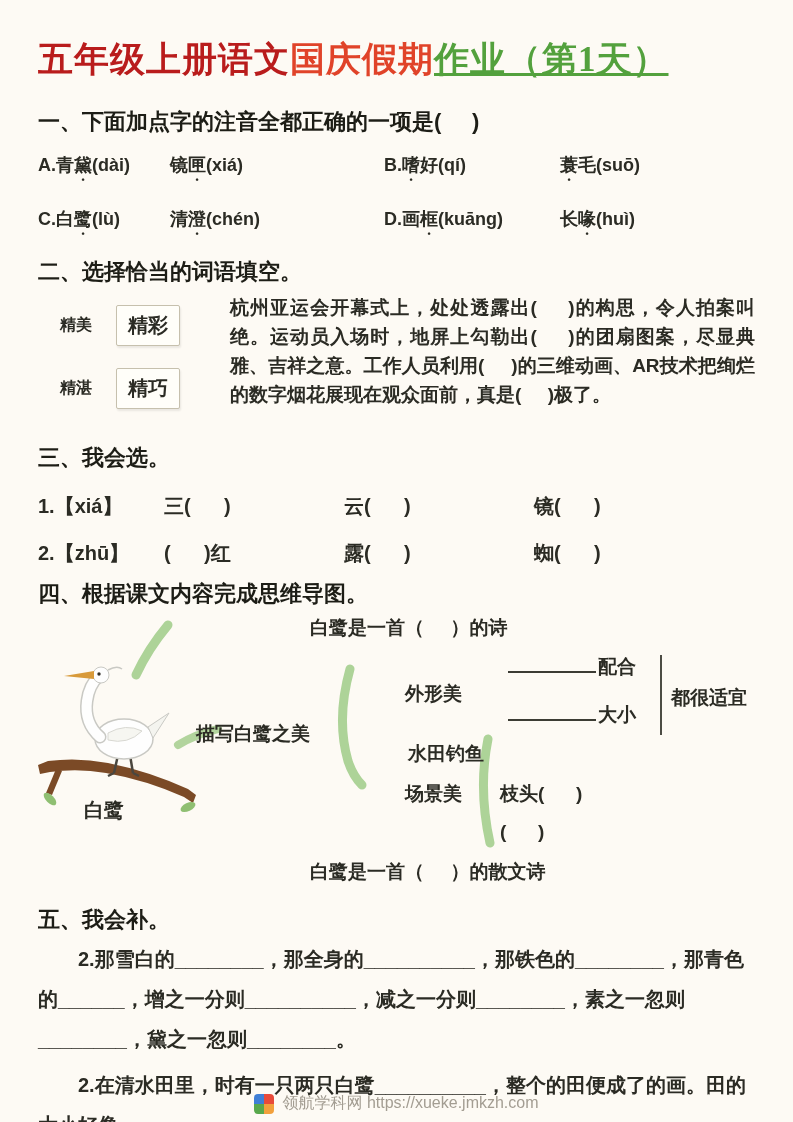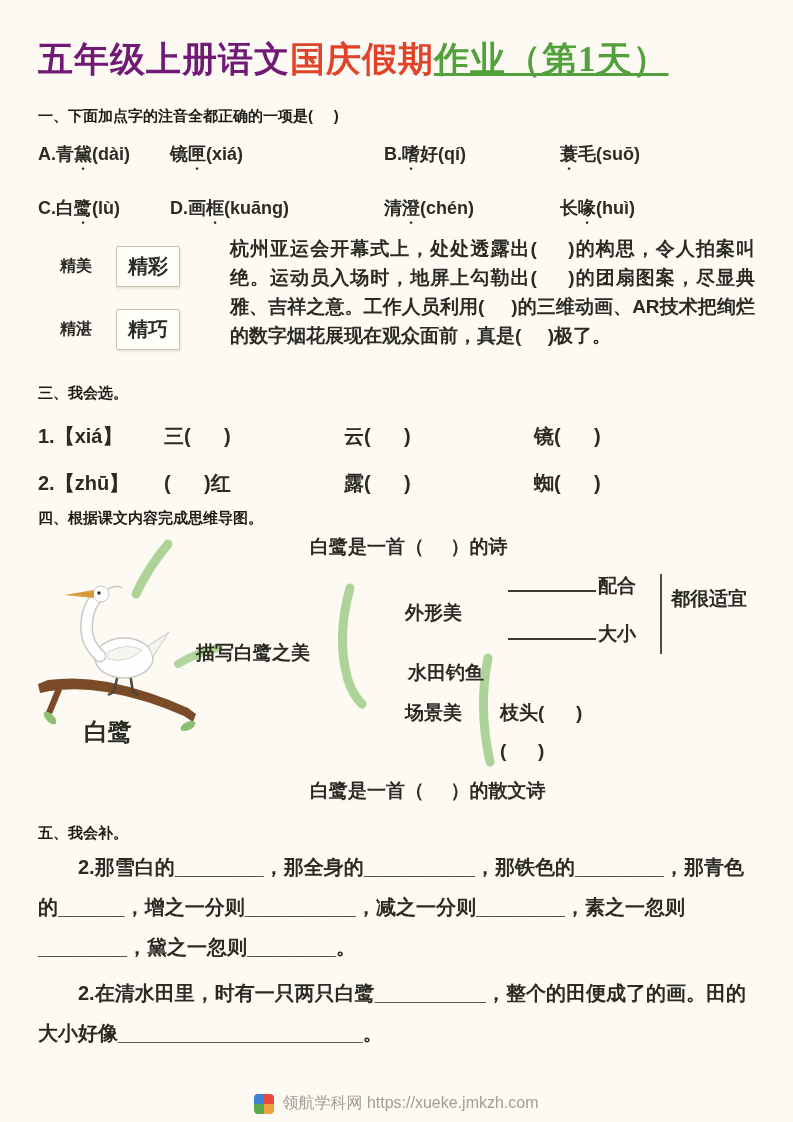--- a/index.html
+++ b/index.html
@@ -1,25 +1,25 @@
 <!DOCTYPE html>
 <html><head>
 <meta charset="utf-8">
 <style>
   * { margin:0; padding:0; box-sizing:border-box; }
   html,body { width:793px; height:1122px; }
   body { background:#fdfaf4; font-family:"Liberation Sans", sans-serif; color:#2b2b24; overflow:hidden; }
   .page { position:relative; width:793px; height:1122px; padding:30px 38px 0; }
 
   .title { margin-top:6px; font-size:35px; font-weight:800; letter-spacing:1px; white-space:nowrap; font-family:"Liberation Serif", serif; }
-  .t1 { color:#701a75; }
+  .t1 { color:#b91c1c; }
   .t2 { color:#e04329; }
   .t3 { color:#53a13d;text-decoration:underline; }
 
-  .sec-h { font-size:15px; font-weight:800; color:#1d1d16; }
+  .sec-h { font-size:22px; font-weight:800; color:#1d1d16; }
   .s1 .sec-h { margin-top:24px; }
   .s2 .sec-h { margin-top:18px; }
   .s3 .sec-h { margin-top:12px; }
   .s4 .sec-h { margin-top:12px; }
   .s5 .sec-h { margin-top:4px; }
 
   .opt-grid { display:grid; grid-template-columns:132px 214px 176px 1fr; row-gap:22px; margin-top:16px; font-size:18px; font-weight:700; }
   .dot-char { -webkit-text-emphasis:filled dot; -webkit-text-emphasis-position:under; text-emphasis:filled dot; text-emphasis-position:under right; }
 
   .s2-body { display:flex; margin-top:6px; }
@@ -29,28 +29,28 @@
   .w-box { font-size:20px; font-weight:700; border:1.5px solid #c6c0ad; background:#fffef9; padding:6px 11px; border-radius:2px; box-shadow:1px 2px 2px rgba(0,0,0,.08); }
   .s2-para { flex:1; font-size:19px; line-height:29px; font-weight:700; text-align:justify; }
 
   .s3-row { display:grid; grid-template-columns:126px 180px 190px 1fr; margin-top:20px; font-size:20px; font-weight:700; }
 
   .mindmap { position:relative; height:290px; margin-top:2px; }
   .mm { position:absolute; font-size:19px; font-weight:700; white-space:nowrap; }
   .mm-strokes { position:absolute; left:0; top:0; pointer-events:none; }
   .mm-top { left:272px; top:4px; }
   .egret { position:absolute; left:0; top:50px; }
-  .mm-bird { left:46px; top:186px; font-size:24px; }
+  .mm-bird { left:46px; top:186px; font-size:20px; }
   .mm-center { left:158px; top:110px; }
   .mm-shape-label { left:367px; top:70px; }
   .mm-shape-r1 { left:470px; top:42px; }
   .mm-shape-r2 { left:470px; top:90px; }
   .bline { display:inline-block; width:88px; height:20px; border-bottom:2px solid #3c3c34; margin-right:2px; }
   .mm-vline { position:absolute; left:622px; top:44px; width:2px; height:80px; background:#4c4c44; }
-  .mm-bracket { left:633px; top:56px; }
+  .mm-bracket { left:633px; top:74px; }
   .mm-scene-top { left:370px; top:130px; }
   .mm-scene-label { left:367px; top:170px; }
   .mm-scene-1 { left:462px; top:170px; }
   .mm-scene-2 { left:462px; top:210px; }
   .mm-bottom { left:272px; top:248px; }
 
   .s5-p { font-size:20px; line-height:40px; font-weight:700; text-indent:40px; margin-top:4px; }
   .s5-p2 { margin-top:6px; }
 
   .footer { position:absolute; left:0; bottom:8px; width:100%; display:flex; justify-content:center; align-items:center; gap:8px; }
@@ -67,27 +67,28 @@
   </h1>
 
   <div class="s1">
     <div class="sec-h">一、下面加点字的注音全都正确的一项是(&nbsp;&nbsp;&nbsp;&nbsp;&nbsp;)</div>
     <div class="opt-grid">
       <span><span>A.青</span><span class="dot-char">黛</span><span>(dài)</span></span>
       <span><span>镜</span><span class="dot-char">匣</span><span>(xiá)</span></span>
       <span><span>B.</span><span class="dot-char">嗜</span><span>好(qí)</span></span>
       <span><span></span><span class="dot-char">蓑</span><span>毛(suō)</span></span>
       <span><span>C.白</span><span class="dot-char">鹭</span><span>(lù)</span></span>
+      <span><span>清</span><span class="dot-char">澄</span><span>(chén)</span></span>
       <span><span>D.画</span><span class="dot-char">框</span><span>(kuāng)</span></span>
-      <span><span>清</span><span class="dot-char">澄</span><span>(chén)</span></span>
       <span><span>长</span><span class="dot-char">喙</span><span>(huì)</span></span>
     </div>
   </div>
 
   <div class="s2">
+    <div class="sec-h">二、选择恰当的词语填空。</div>
     <div class="s2-body">
       <div class="word-col">
         <div class="word-row">
           <span class="w-plain">精美</span>
           <span class="w-box">精彩</span>
         </div>
         <div class="word-row">
           <span class="w-plain">精湛</span>
           <span class="w-box">精巧</span>
         </div>

